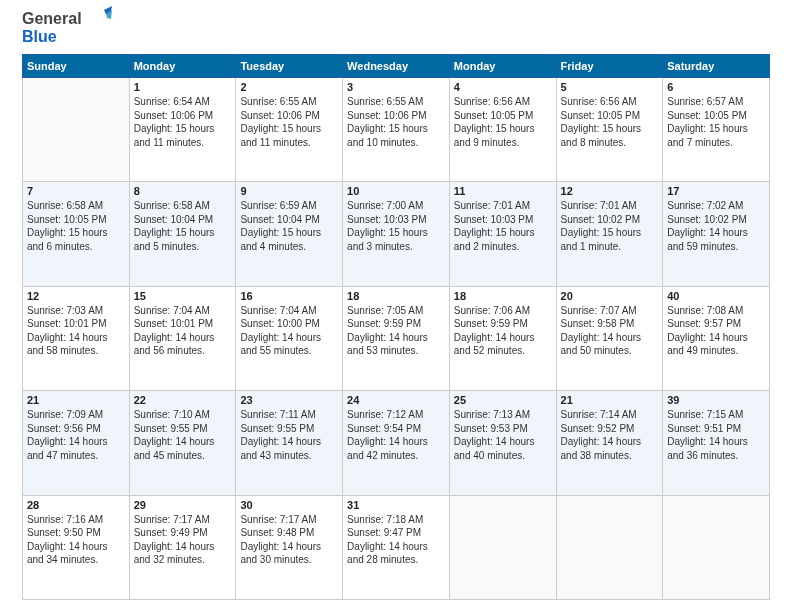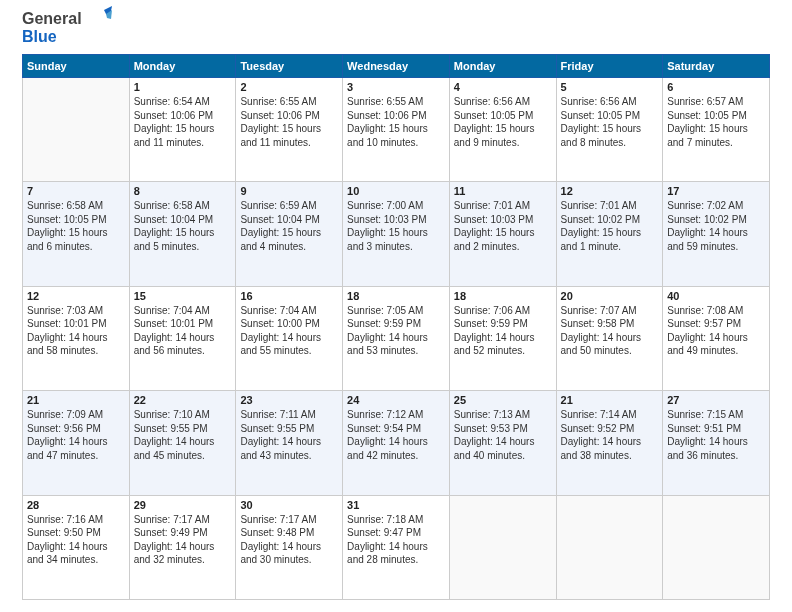--- a/index.html
+++ b/index.html
@@ -224,21 +224,21 @@
           </td>
           <td>
             <span class="day-num">25</span>
             <div class="day-info">Sunrise: 7:13 AM<br>Sunset: 9:53 PM<br>Daylight: 14 hours<br>and 40 minutes.</div>
           </td>
           <td>
             <span class="day-num">21</span>
             <div class="day-info">Sunrise: 7:14 AM<br>Sunset: 9:52 PM<br>Daylight: 14 hours<br>and 38 minutes.</div>
           </td>
           <td>
-            <span class="day-num">27</span>
+            <span class="day-num">39</span>
             <div class="day-info">Sunrise: 7:15 AM<br>Sunset: 9:51 PM<br>Daylight: 14 hours<br>and 36 minutes.</div>
           </td>
         </tr>
         <tr>
           <td>
             <span class="day-num">28</span>
             <div class="day-info">Sunrise: 7:16 AM<br>Sunset: 9:50 PM<br>Daylight: 14 hours<br>and 34 minutes.</div>
           </td>
           <td>
             <span class="day-num">29</span>

